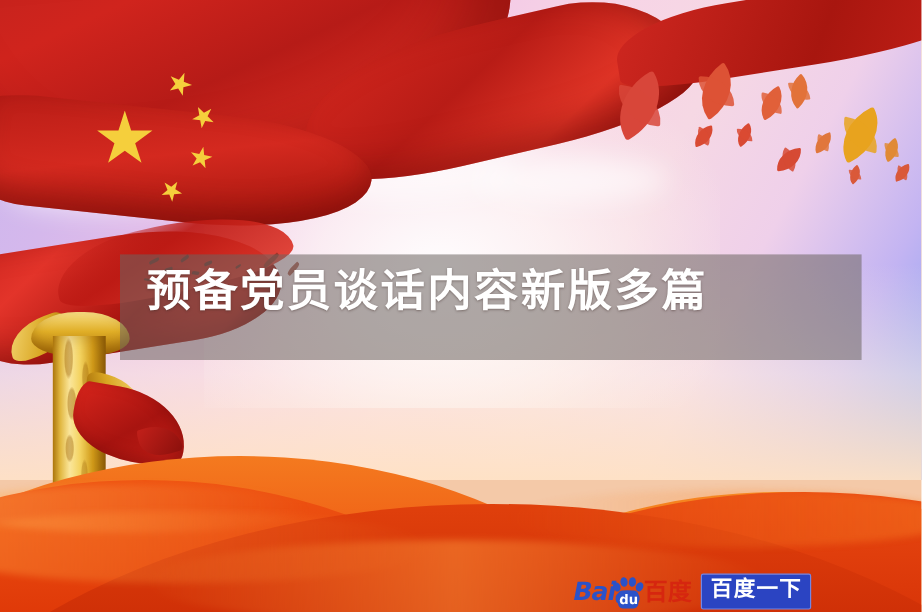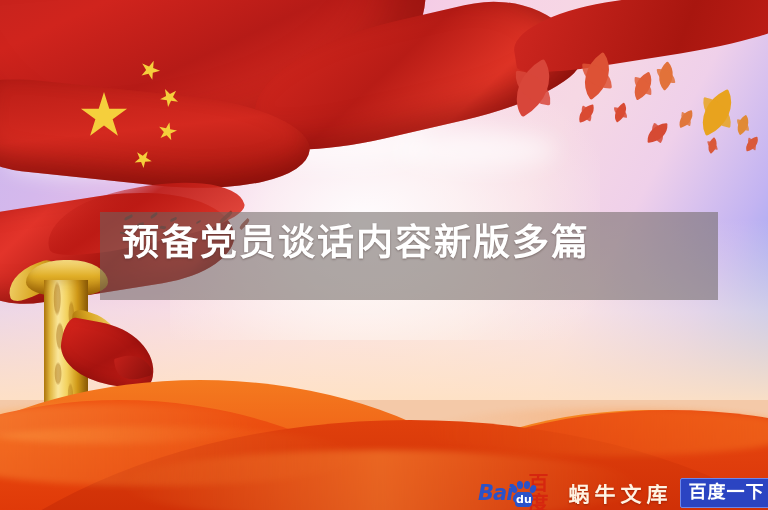--- a/index.html
+++ b/index.html
@@ -478,18 +478,17 @@
         <span class="paw-toe" style="left:1px;  top:4px;  transform:rotate(-24deg);"></span>
         <span class="paw-toe" style="left:7px;  top:0px;  transform:rotate(-8deg);"></span>
         <span class="paw-toe" style="left:14px; top:0px;  transform:rotate(8deg);"></span>
         <span class="paw-toe" style="left:20px; top:4px;  transform:rotate(24deg);"></span>
         <span class="paw-pad"></span>
         <span class="baidu-du">du</span>
       </span>
       <span class="baidu-cn">百度</span>
     </div>
 
-    <div class="snail-lib">蜗牛文库</div>
 
     <div class="search-btn">百度一下</div>
   </div>
 
 </div>
 
 </body></html>

